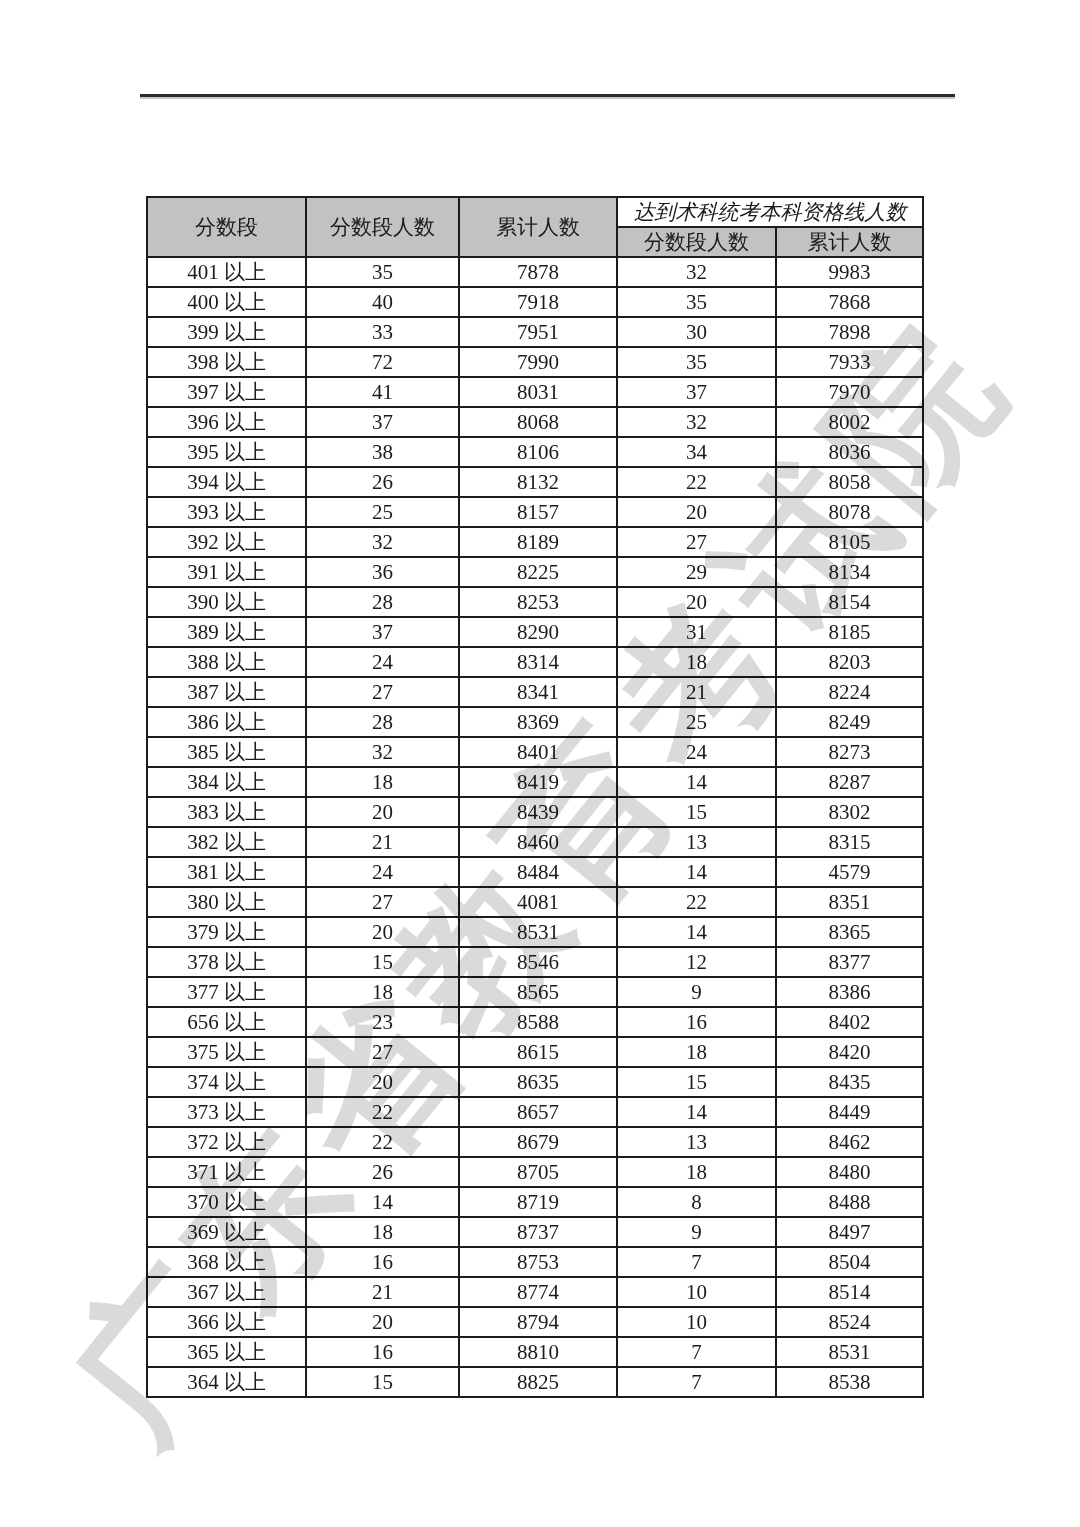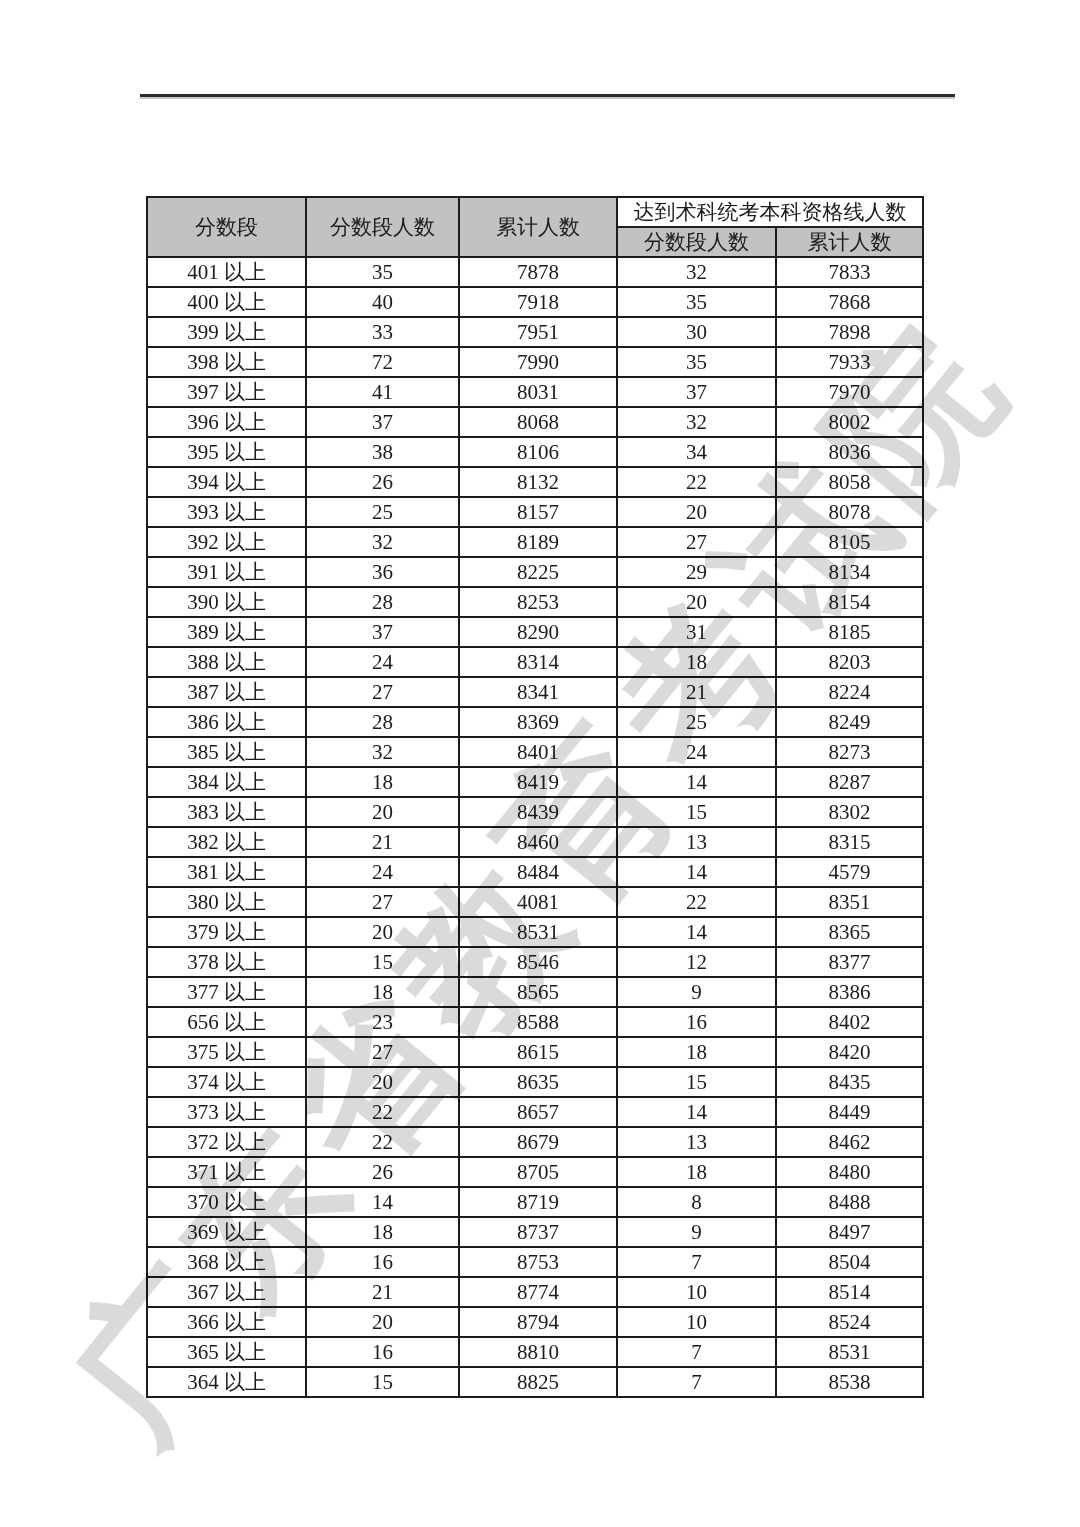--- a/index.html
+++ b/index.html
@@ -48,20 +48,21 @@
   }
   table.score-table thead th {
     height: 27px;
     font-size: 21px;
   }
   table.score-table thead th.gray {
     background: #c2c2c2;
   }
   table.score-table thead th.white {
     background: #ffffff;
+    font-style: italic;
   }
   table.score-table tbody td {
     height: 27.2px;
     background: transparent;
   }
   .watermark {
     position: absolute;
     left: 540px;
     top: 880px;
     transform: translate(-50%, -50%) rotate(-51deg);
@@ -102,21 +103,21 @@
         <th class="gray">分数段人数</th>
         <th class="gray">累计人数</th>
       </tr>
     </thead>
     <tbody>
         <tr>
           <td>401 以上</td>
           <td>35</td>
           <td>7878</td>
           <td>32</td>
-          <td>7833</td>
+          <td>9983</td>
         </tr>
         <tr>
           <td>400 以上</td>
           <td>40</td>
           <td>7918</td>
           <td>35</td>
           <td>7868</td>
         </tr>
         <tr>
           <td>399 以上</td>

